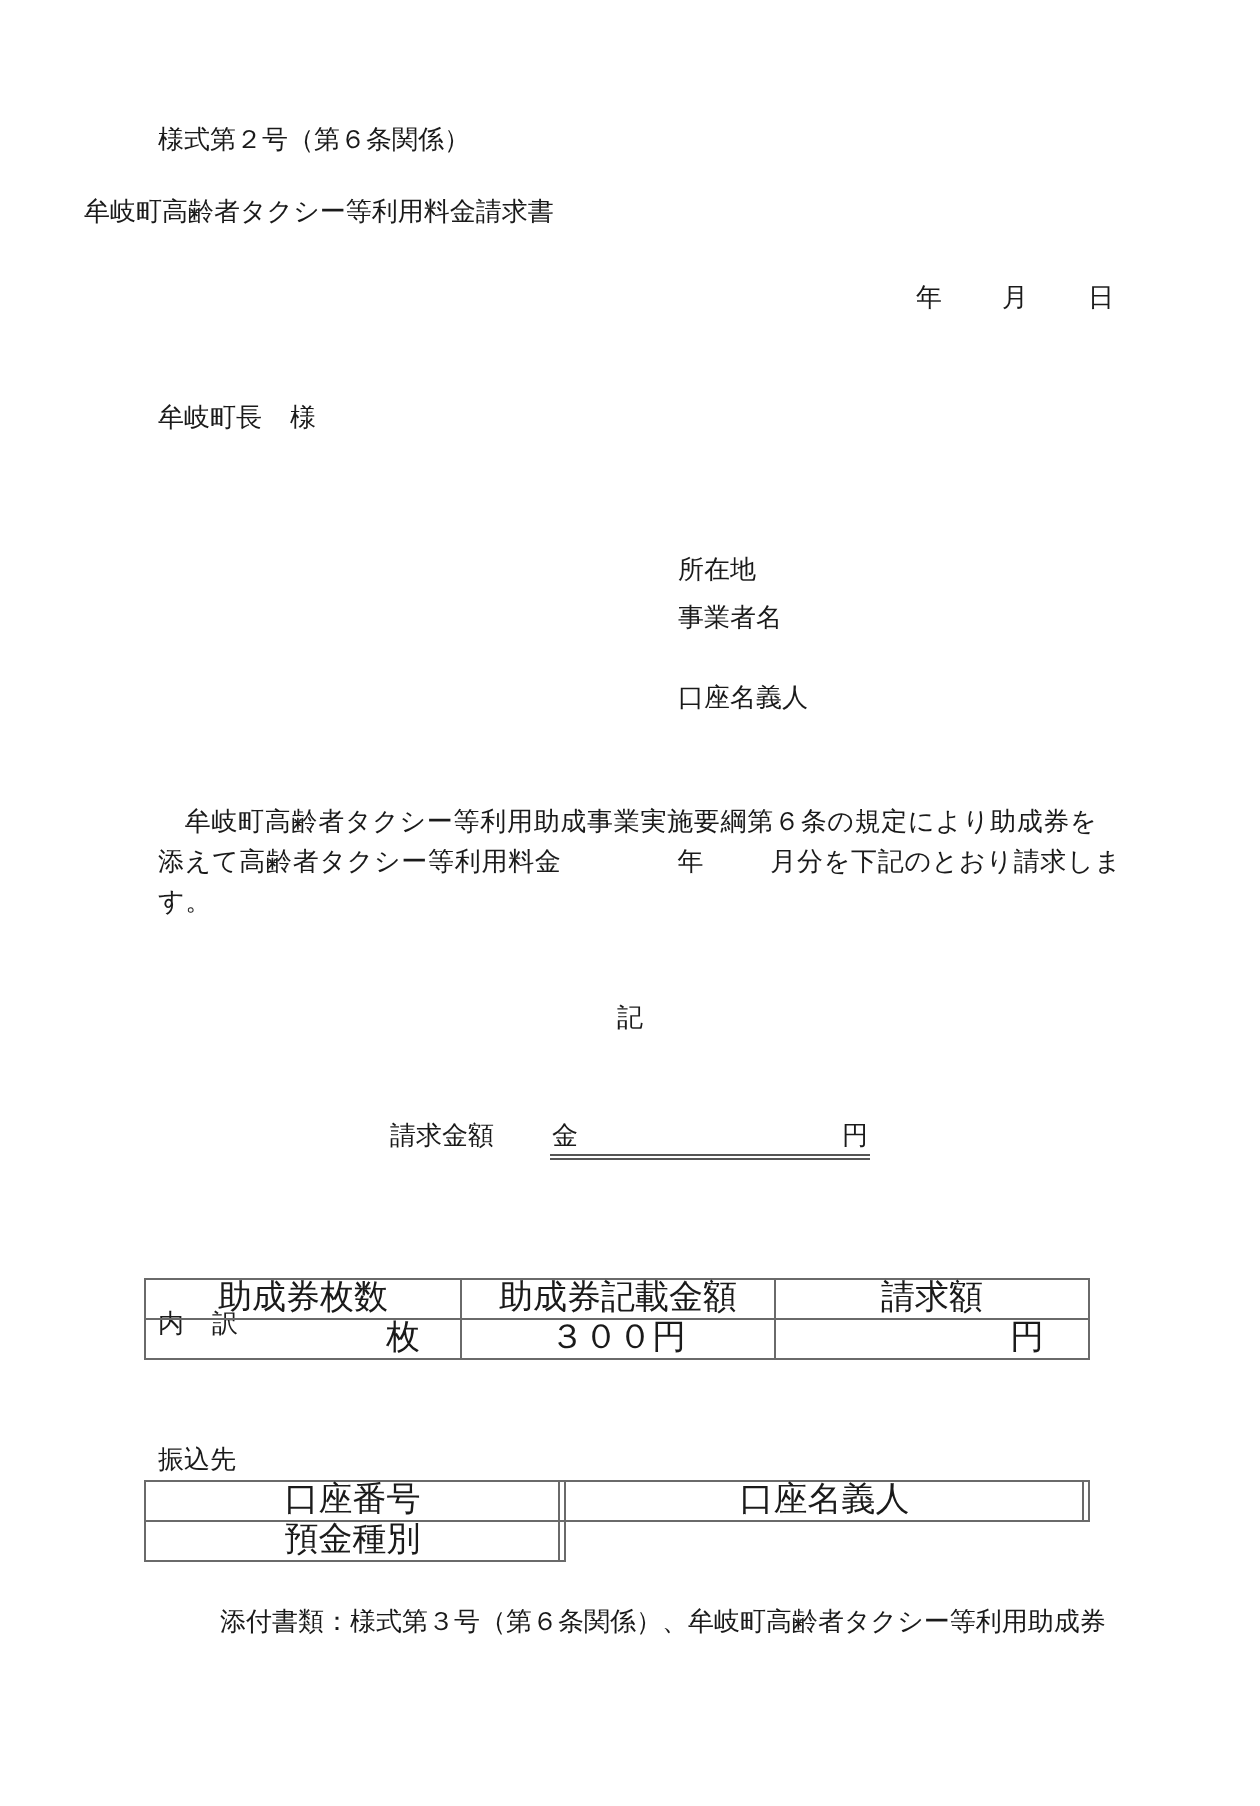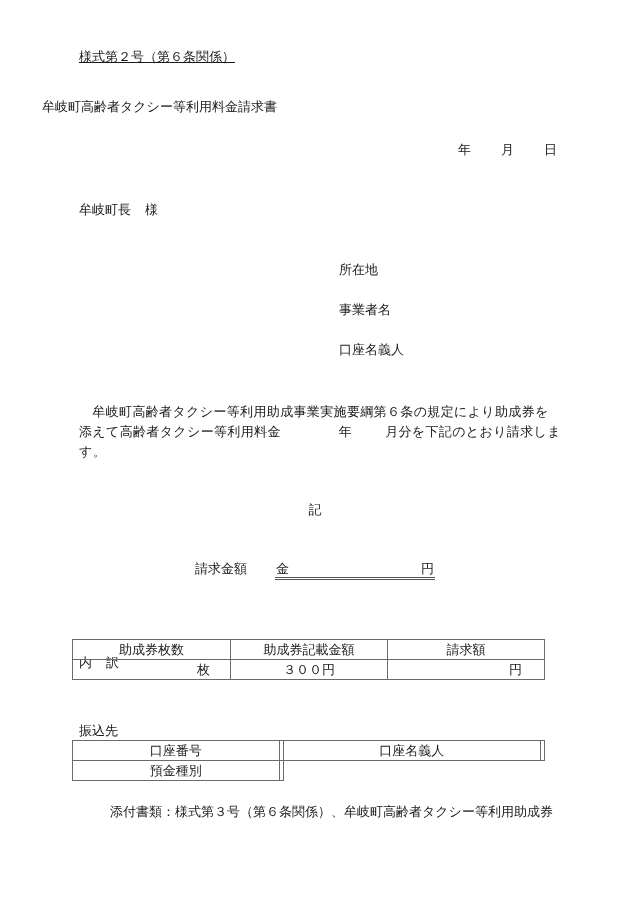--- a/index.html
+++ b/index.html
@@ -2,48 +2,48 @@
 <html><head>
   <meta charset="utf-8">
   <style>
     html, body { margin: 0; padding: 0; background: #ffffff; }
     body {
       width: 630px; height: 903px; position: relative; overflow: hidden;
       font-family: "DejaVu Serif", "Liberation Serif", serif;
       color: #1a1a1a; font-size: 13px;
     }
     .abs { position: absolute; white-space: nowrap; line-height: 1; }
-    #form-number { left: 79px; top: 50px; text-decoration: underline; }
+    #form-number { left: 79px; top: 64px; }
     #doc-title { left: 0; width: 630px; text-align: left; top: 100px; margin-left: 42px; }
     #date-line { left: 458px; top: 143px; }
     #date-line span { display: inline-block; }
     #addressee { left: 79px; top: 203px; }
     #addressee .sama { margin-left: 14px; }
     .sender { left: 339px; }
-    #sender-location { top: 263px; }
+    #sender-location { top: 279px; }
     #sender-business { top: 303px; }
     #sender-rep { top: 343px; }
     #body-text {
       position: absolute; left: 79px; top: 402px; width: 475px;
       line-height: 20px; white-space: normal; letter-spacing: 0.35px;
     }
     #body-text .line { display: block; white-space: nowrap; }
     #ki { left: 0; width: 630px; text-align: center; top: 503px; }
     #claim-label { left: 195px; top: 562px; }
     #claim-amount {
       position: absolute; left: 275px; top: 562px; width: 160px; height: 15px;
       border-bottom: 3px double #555;
     }
     #claim-amount .kin { position: absolute; left: 1px; top: 0; line-height: 1; }
     #claim-amount .yen { position: absolute; right: 1px; top: 0; line-height: 1; }
     #breakdown-label { left: 79px; top: 622px; margin-top: 34px; }
     #breakdown-label span + span { margin-left: 14px; }
     table { border-collapse: collapse; position: absolute; }
     td {
-      border: 1px solid #6a6a6a; padding: 0; font-size: 13px; height: 19px;
+      border: 1px solid #6a6a6a; padding: 0; font-size: 17px; height: 19px;
       line-height: 19px; white-space: nowrap; margin-top: 28px;
     }
     #breakdown-table { left: 72px; top: 639px; width: 473px; }
     #breakdown-table td.c { text-align: center; }
     #breakdown-table td.r { text-align: right; padding-right: 20px; }
     #breakdown-table td.r2 { text-align: right; padding-right: 22px; }
     #transfer-label { left: 79px; top: 724px; }
     #transfer-table { left: 72px; top: 740px; width: 473px; }
     #transfer-table td.lbl { text-align: center; }
     #transfer-table td.noborder { border: none; }

